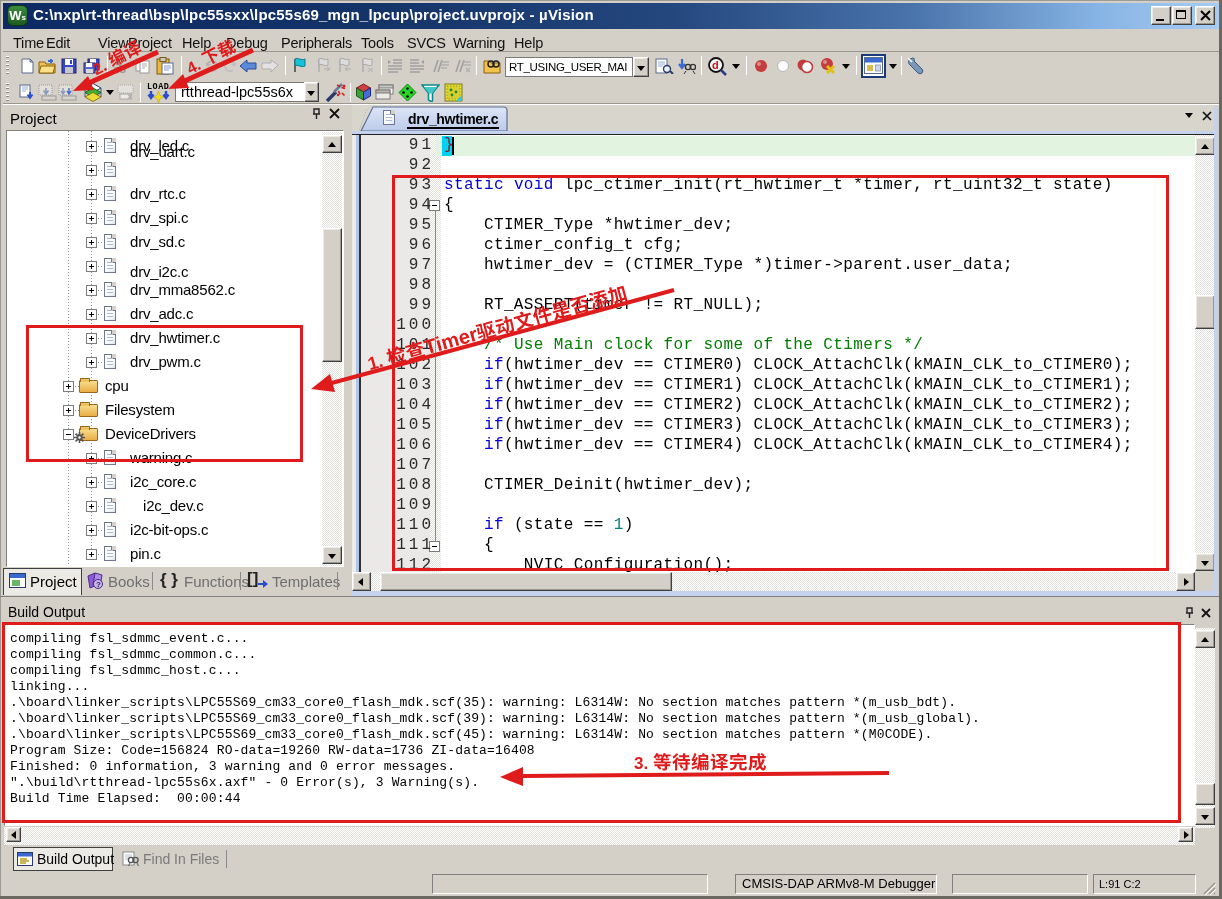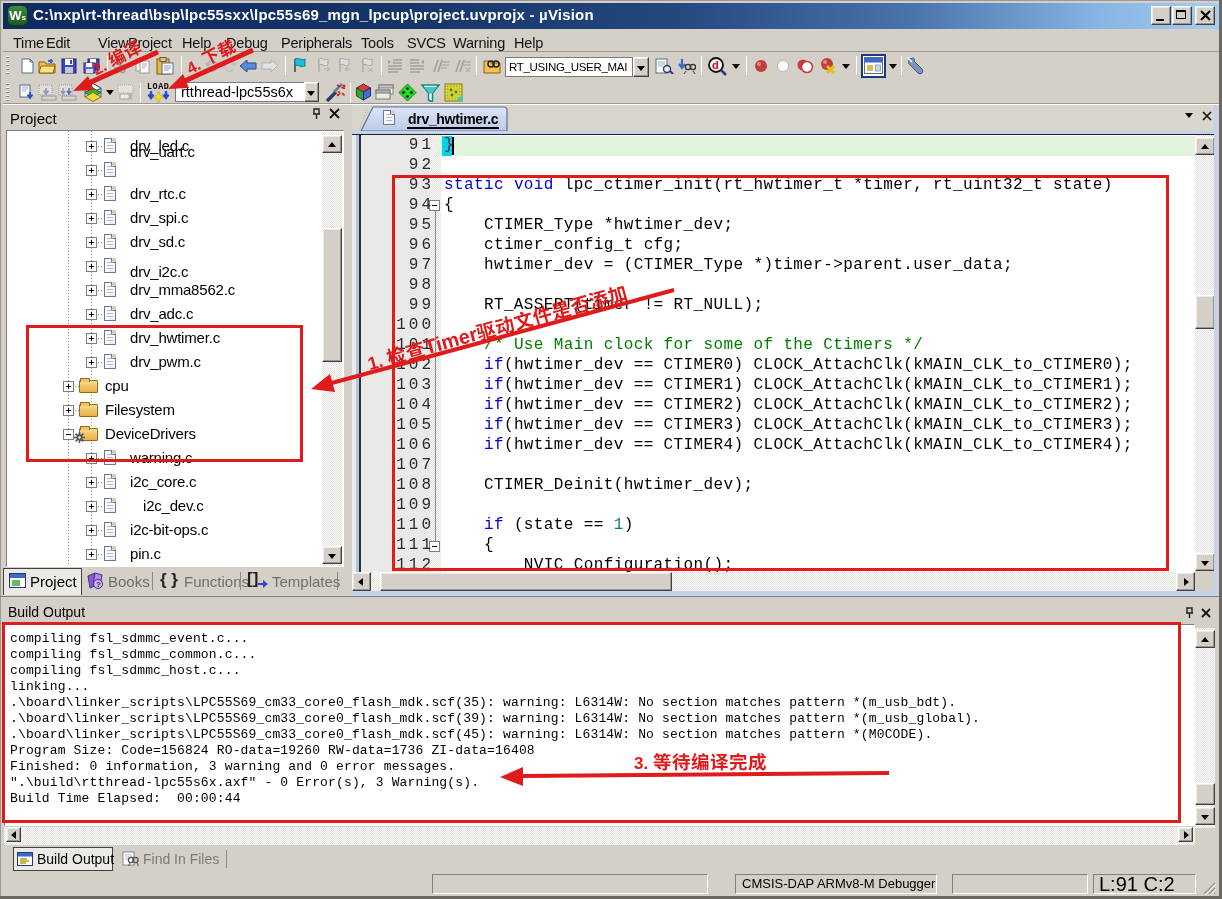--- a/index.html
+++ b/index.html
@@ -653,21 +653,21 @@
     <circle cx="13.5" cy="9" r="2.6" fill="none" stroke="#555" stroke-width="1.3"></circle>
     <path d="M8 12l-1.5 3m8.5-3l1.5 3" stroke="#555"></path>
   </svg>
 <div class="abs" style="left:143px;top:851px;font-size:14px;color:#7a7a7a;">Find In Files</div>
 <div class="abs" style="left:226px;top:850px;width:1px;height:18px;background:#8a8a8a;"></div>
 
 <div class="abs" style="left:3px;top:872px;width:1216px;height:24px;background:#D4D0C8;"></div>
 <div class="abs sunk" style="left:432px;top:874px;width:276px;height:20px;"></div>
 <div class="abs sunk" style="left:735px;top:874px;width:202px;height:20px;font-size:13px;line-height:18px;padding-left:6px;color:#000;">CMSIS-DAP ARMv8-M Debugger</div>
 <div class="abs sunk" style="left:952px;top:874px;width:136px;height:20px;"></div>
-<div class="abs sunk" style="left:1093px;top:874px;width:103px;height:20px;font-size:20px;line-height:18px;padding-left:5px;color:#000;">L:91 C:2</div>
+<div class="abs sunk" style="left:1093px;top:874px;width:103px;height:20px;font-size:11px;line-height:18px;padding-left:5px;color:#000;">L:91 C:2</div>
 <svg class="abs" style="left:1200px;top:879px;width:16px;height:16px;" viewBox="0 0 16 16">
     <path d="M15 4L4 15M15 9l-6 6M15 14l-1 1" stroke="#9a968e" stroke-width="1.5"></path>
     <path d="M16 5L5 16M16 10l-6 6" stroke="#fff" stroke-width="1"></path>
   </svg>
 <div class="abs" style="left:0px;top:896px;width:1222px;height:3px;background:#6b6862;"></div>
 <div class="abs" style="left:1219px;top:0px;width:3px;height:899px;background:#6b6862;"></div>
 
 <div class="abs" style="left:26px;top:325px;width:277px;height:137px;border:3px solid #E01B1B;"></div>
 <div class="abs" style="left:392px;top:175px;width:777px;height:396px;border:3px solid #E01B1B;"></div>
 <div class="abs" style="left:2px;top:622px;width:1179px;height:201px;border:3px solid #E01B1B;"></div>

